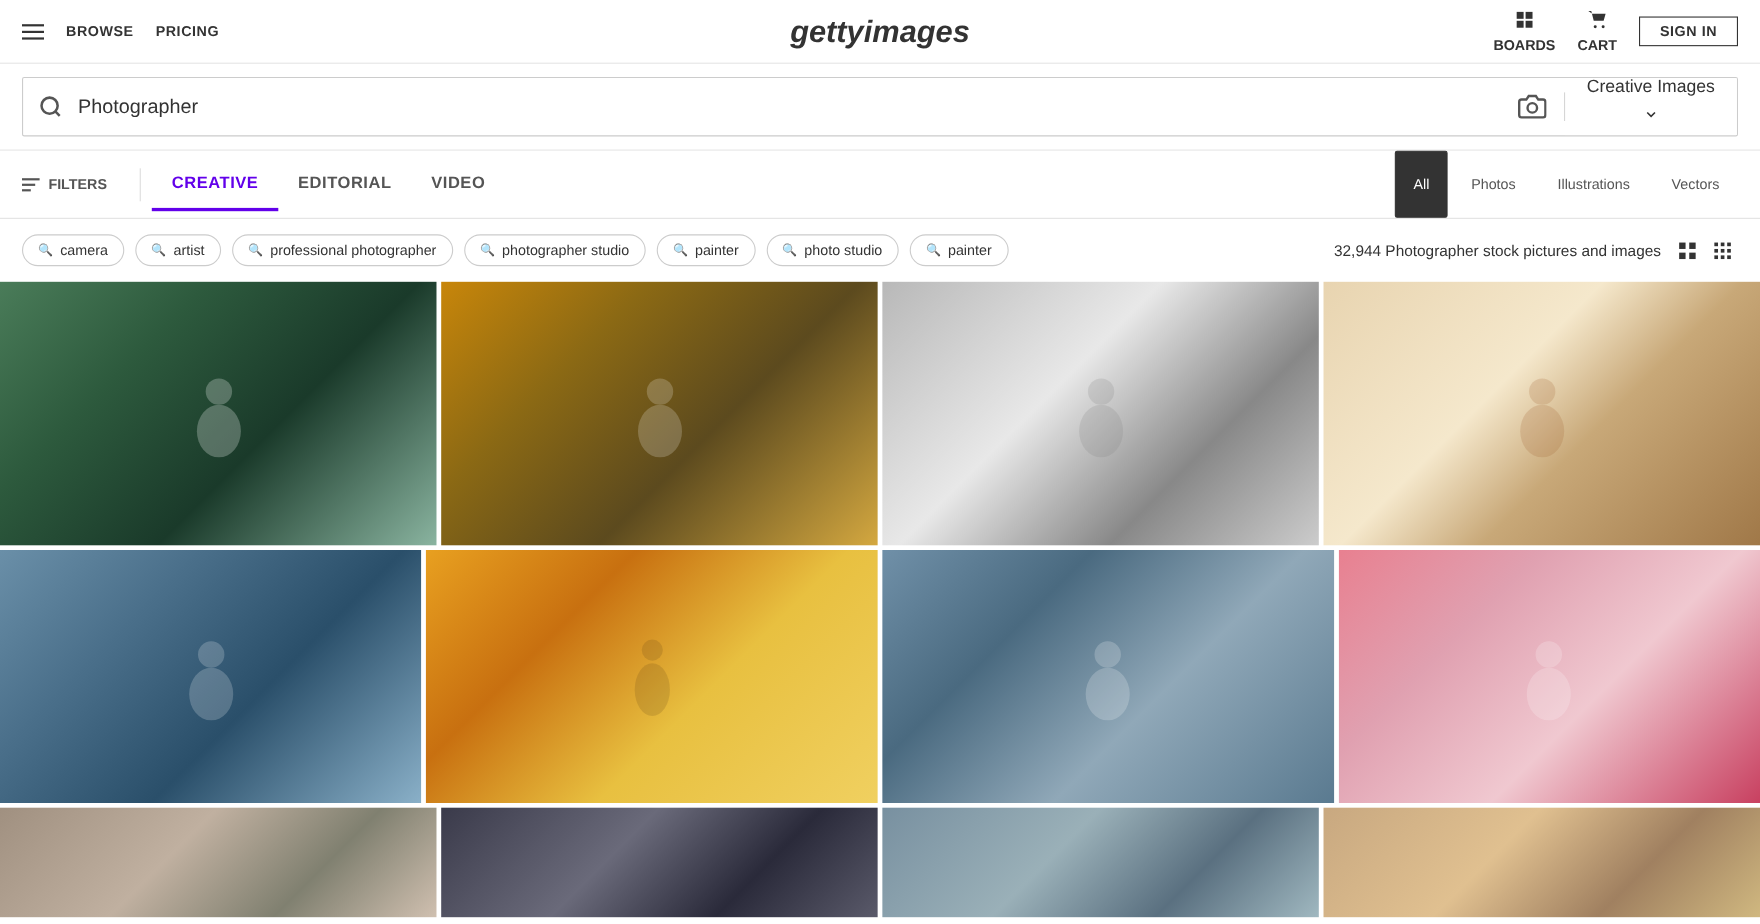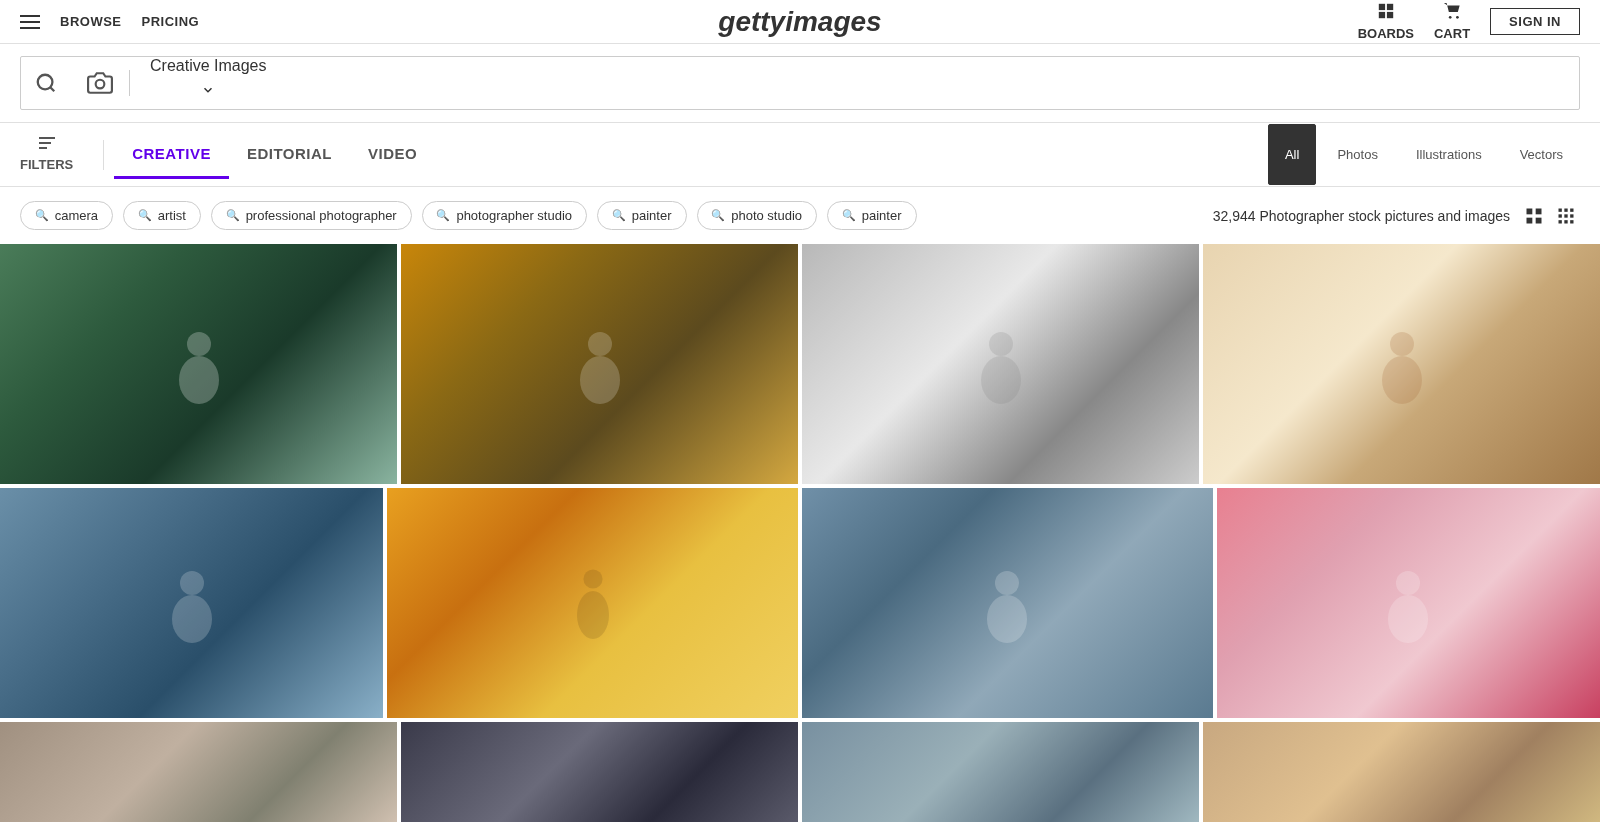--- a/index.html
+++ b/index.html
@@ -4,21 +4,21 @@
   <style>
     * { margin: 0; padding: 0; box-sizing: border-box; }
     body { font-family: Arial, sans-serif; background: #fff; width: 1600px; }
 
     
     .header {
       display: flex;
       align-items: center;
       justify-content: space-between;
       padding: 0 20px;
-      height: 44px;
+      height: 58px;
       border-bottom: 1px solid #e0e0e0;
       background: #fff;
     }
     .header-left {
       display: flex;
       align-items: center;
       gap: 20px;
     }
     .hamburger {
       display: flex;
@@ -151,21 +151,20 @@
       display: flex;
       align-items: center;
       gap: 8px;
       padding: 14px 20px 14px 0;
       font-size: 13px;
       font-weight: bold;
       color: #555;
       cursor: pointer;
       background: none;
       border: none;
-      flex-direction: column;
     }
     .filter-icon {
       display: inline-flex;
       flex-direction: column;
       gap: 3px;
     }
     .filter-icon span {
       display: block;
       height: 2px;
       background: #555;
@@ -362,20 +361,21 @@
 </div>
 
 <div class="search-section">
   <div class="search-bar">
     <div class="search-icon-wrap">
       <svg width="22" height="22" viewBox="0 0 24 24" fill="none" stroke="#555" stroke-width="2.5">
         <circle cx="11" cy="11" r="8"></circle>
           <line x1="21" y1="21" x2="16.65" y2="16.65"></line>
       </svg>
     </div>
+    <input class="search-input" type="text" value="Photographer" style="">
     <div class="camera-icon-wrap">
       <svg width="26" height="26" viewBox="0 0 24 24" fill="none" stroke="#555" stroke-width="2">
         <path d="M23 19a2 2 0 0 1-2 2H3a2 2 0 0 1-2-2V8a2 2 0 0 1 2-2h4l2-3h6l2 3h4a2 2 0 0 1 2 2z"></path>
         <circle cx="12" cy="13" r="4"></circle>
       </svg>
     </div>
     <button class="dropdown-btn">
       <span>Creative Images</span>
       <svg width="14" height="14" viewBox="0 0 24 24" fill="none" stroke="#333" stroke-width="2.5">
         <polyline points="6 9 12 15 18 9"></polyline>

